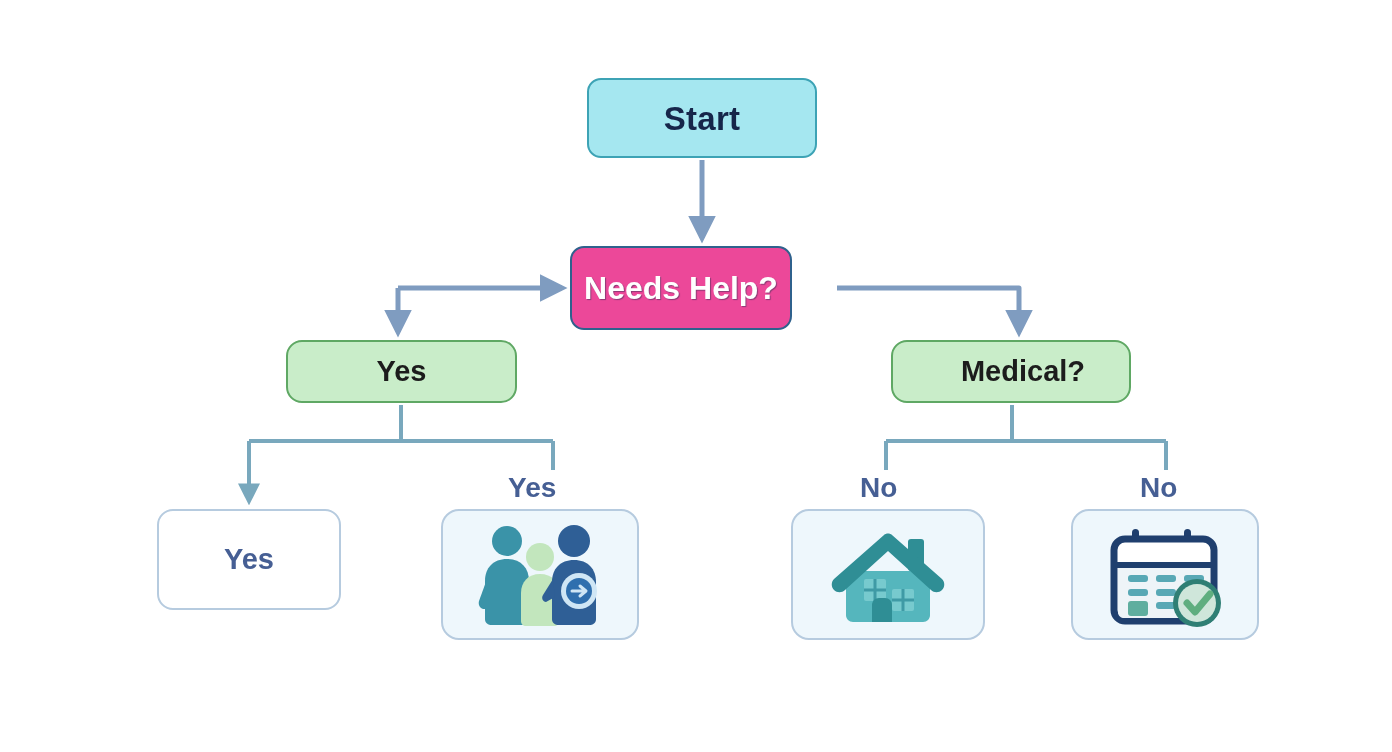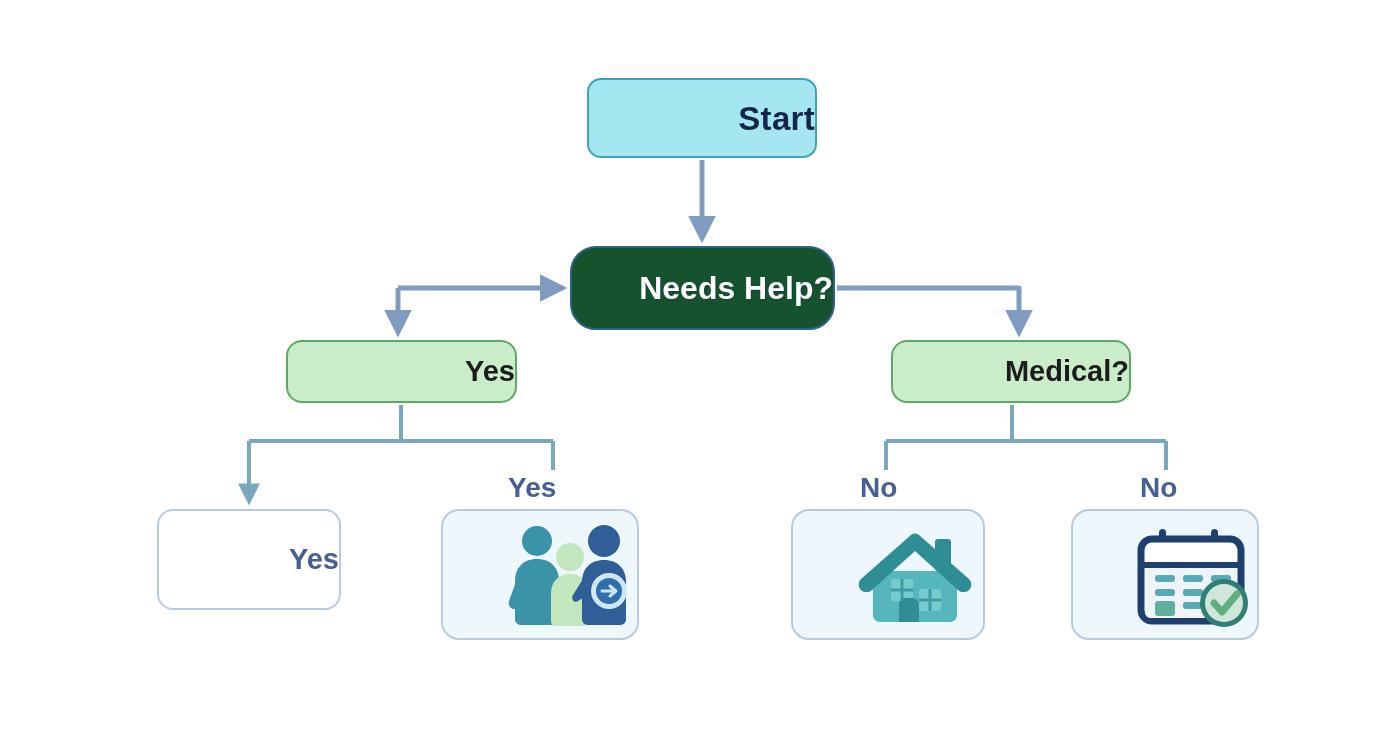--- a/index.html
+++ b/index.html
@@ -25,21 +25,21 @@
     left: 0; top: 0;
     width: 1392px;
     height: 752px;
     pointer-events: none;
   }
   .node {
     position: absolute;
     box-sizing: border-box;
     display: flex;
     align-items: center;
-    justify-content: flex-end;
+    justify-content: center;
     text-align: center;
   }
   .node-label {
     display: block;
     line-height: 1;
   }
 
   
   .node-start {
     left: 587px;
@@ -54,25 +54,25 @@
     font-size: 33px;
     font-weight: bold;
     color: #16264a;
     letter-spacing: 0.3px;
   }
 
   
   .node-decision {
     left: 570px;
     top: 246px;
-    width: 265px;
+    width: 222px;
     height: 84px;
-    background: #14532d;
+    background: #ec4899;
     border: 2px solid #2f618d;
-    border-radius: 26px;
+    border-radius: 14px;
   }
   .node-decision .node-label {
     font-size: 32px;
     font-weight: bold;
     color: #ffffff;
     text-shadow: 1px 1px 1px rgba(20,40,70,0.45);
   }
 
   
   .node-green {

